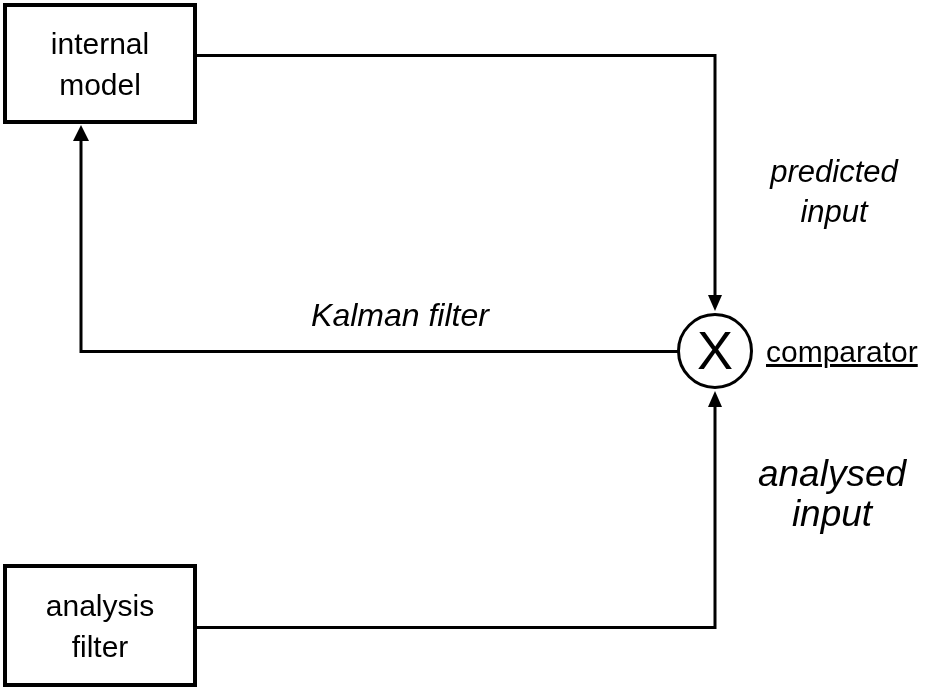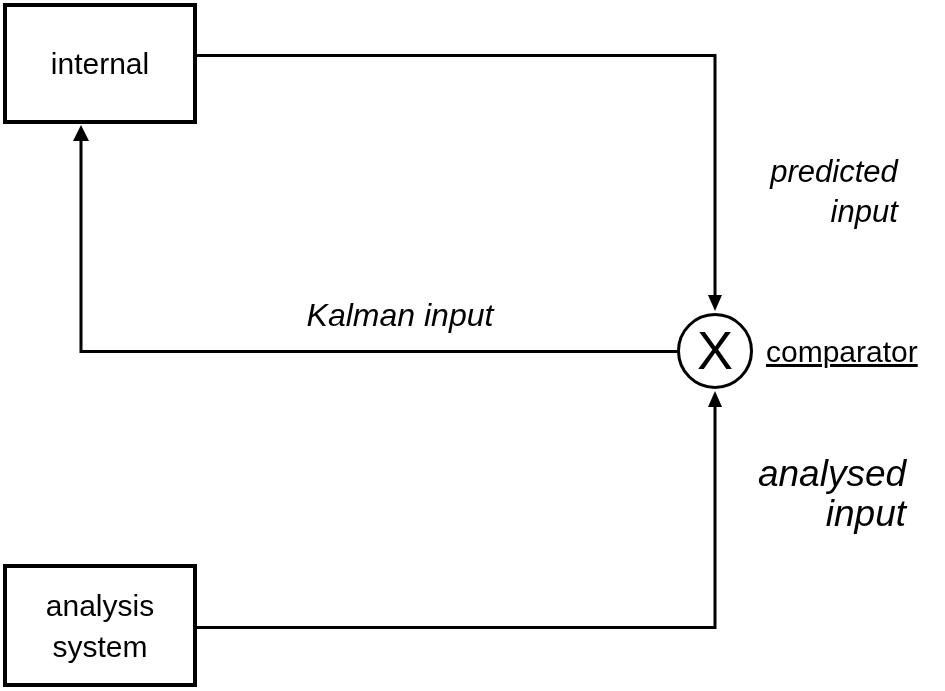--- a/index.html
+++ b/index.html
@@ -61,21 +61,21 @@
   .comparator-symbol {
     font-size: 54px;
     line-height: 1;
     margin-top: -3px;
   }
   .label {
     position: absolute;
     white-space: nowrap;
   }
   .label.italic { font-style: italic; }
-  .label.centered { transform: translateX(-50%); text-align: right; }
+  .label.centered { transform: translateX(-50%); text-align: center; }
   .label.predicted-input {
     left: 834px; top: 152px;
     font-size: 31px; line-height: 40px;
   }
   .label.analysed-input {
     left: 832px; top: 454px;
     font-size: 37px; line-height: 40px;
   }
   .label.kalman-filter {
     left: 400px; top: 297px;
@@ -98,38 +98,39 @@
 
     <polyline points="678,351.5 81,351.5 81,140" fill="none" stroke="currentColor" stroke-width="3"></polyline>
     <polygon points="73,141 89,141 81,125" fill="currentColor"></polygon>
 
     <polyline points="197,627.5 715,627.5 715,406" fill="none" stroke="currentColor" stroke-width="3"></polyline>
     <polygon points="708,407 722,407 715,391" fill="currentColor"></polygon>
   </svg>
 
   <div class="box internal-model">
     <div>internal</div>
+    <div>model</div>
   </div>
 
   <div class="box analysis-system">
     <div>analysis</div>
-    <div>system</div>
+    <div>filter</div>
   </div>
 
   <div class="comparator-node">
     <span class="comparator-symbol">X</span>
   </div>
 
   <div class="label comparator-label">comparator</div>
 
   <div class="label italic centered predicted-input">
     <div>predicted</div>
     <div>input</div>
   </div>
 
   <div class="label italic centered analysed-input">
     <div>analysed</div>
     <div>input</div>
   </div>
 
-  <div class="label italic centered kalman-filter">Kalman input</div>
+  <div class="label italic centered kalman-filter">Kalman filter</div>
 
 </div>
 
 </body></html>

